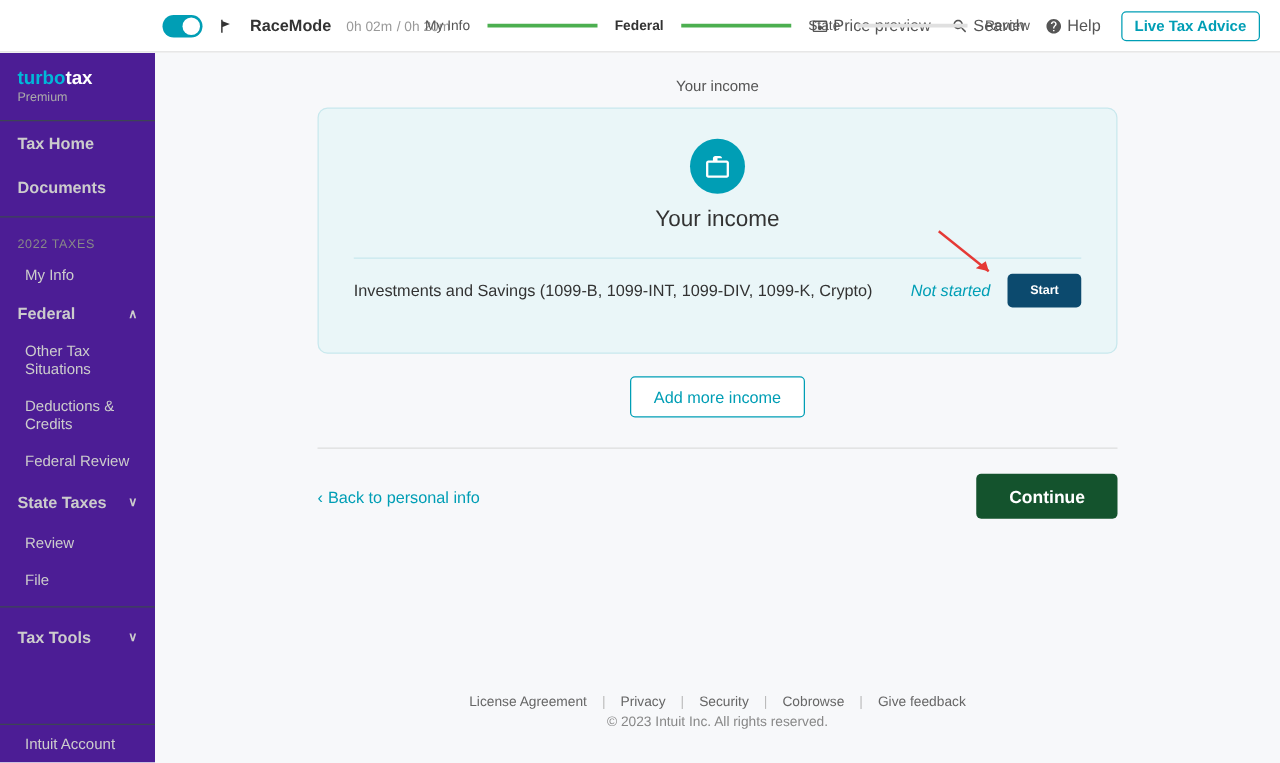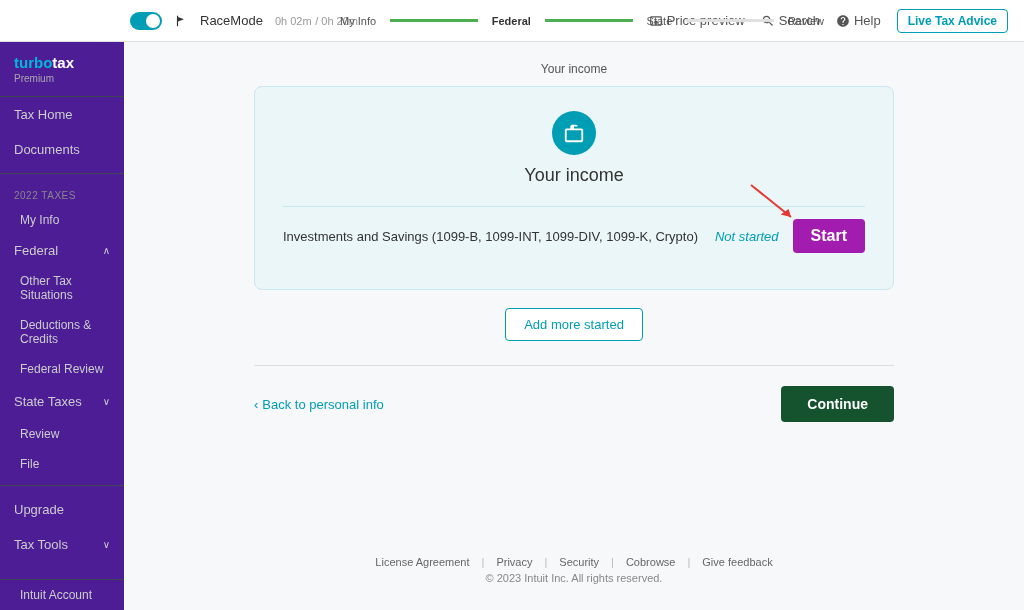--- a/index.html
+++ b/index.html
@@ -24,21 +24,21 @@
       left: 130px;
       display: flex;
       align-items: center;
       gap: 12px;
     }
     .race-mode {
       display: flex;
       align-items: center;
       gap: 6px;
       font-size: 13px;
-      font-weight: 400;
+      font-weight: 700;
       color: #333;
     }
     .toggle-switch {
       width: 32px;
       height: 18px;
       background: #009eb5;
       border-radius: 9px;
       position: relative;
       display: inline-block;
     }
@@ -116,20 +116,21 @@
       margin-top: 2px;
     }
     .sidebar-item {
       padding: 10px 14px;
       font-size: 13px;
       color: #ccc;
       cursor: pointer;
       display: flex;
       align-items: center;
       justify-content: space-between;
+      font-weight: bold;
     }
     .sidebar-section-label {
       padding: 10px 14px 4px;
       font-size: 10px;
       color: #888;
       font-weight: 400;
       text-transform: uppercase;
       letter-spacing: 0.5px;
     }
     .sidebar-sub-item {
@@ -228,26 +229,26 @@
       gap: 14px;
       position: relative;
       justify-content: flex-end;
     }
     .not-started-label {
       font-size: 13px;
       color: #009eb5;
       font-style: italic;
     }
     .start-btn {
-      background: #a21caf;
+      background: #0c4a6e;
       color: #fff;
       border: none;
       padding: 8px 18px;
       border-radius: 4px;
-      font-size: 16px;
+      font-size: 10px;
       font-weight: 600;
       cursor: pointer;
     }
     .red-arrow {
       position: absolute;
       top: -38px;
       right: 60px;
       width: 60px;
       height: 40px;
       pointer-events: none;
@@ -422,23 +423,20 @@
 
     <div class="sidebar-item">
       <span>State Taxes</span>
       <span class="chevron">∨</span>
     </div>
     <div class="sidebar-sub-item">Review</div>
     <div class="sidebar-sub-item">File</div>
 
     <hr class="sidebar-divider">
     <div class="sidebar-item">
-      <span>Upgrade</span>
-    </div>
-    <div class="sidebar-item">
       <span>Tax Tools</span>
       <span class="chevron">∨</span>
     </div>
 
     <div class="sidebar-bottom">
       <div class="sidebar-sub-item">Intuit Account</div>
 
     </div>
   </nav>
 
@@ -463,21 +461,21 @@
           <svg class="red-arrow" viewBox="0 0 70 50">
             <line x1="5" y1="5" x2="55" y2="45" stroke="#e53935" stroke-width="2.5"></line>
             <polygon points="55,45 42,42 52,35" fill="#e53935"></polygon>
           </svg>
           <span class="not-started-label">Not started</span>
           <button class="start-btn">Start</button>
         </div>
       </div>
     </div>
 
-    <button class="add-more-btn">Add more started</button>
+    <button class="add-more-btn">Add more income</button>
 
     <hr class="section-divider">
 
     <div class="bottom-nav">
       <a class="back-link">
         <span>‹</span>
         <span>Back to personal info</span>
       </a>
       <button class="continue-btn">Continue</button>
     </div>

